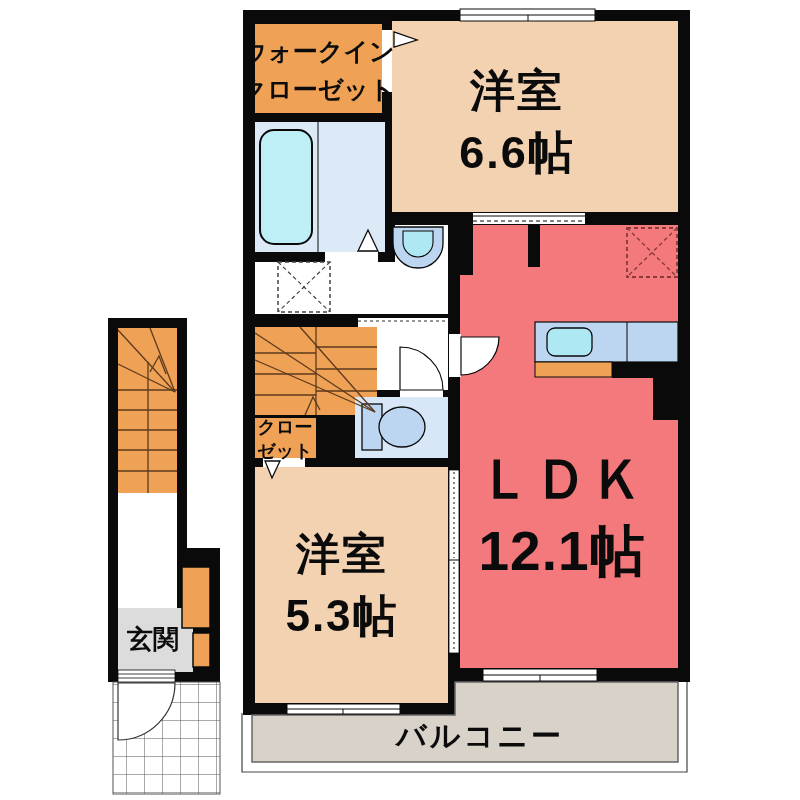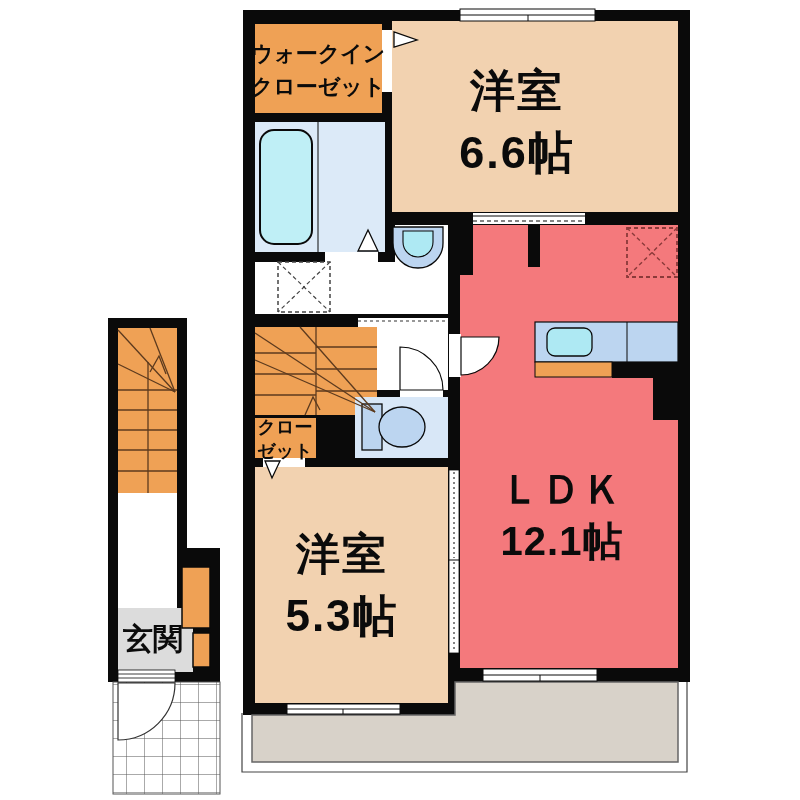--- a/index.html
+++ b/index.html
@@ -1,26 +1,26 @@
 <!DOCTYPE html>
 <html style="--wall: #0a0a0a; --orange: #efa155; --beige: #f2d2b0; --red: #f4797c; --bathblue: #dceaf8; --tub: #bfeff6; --fixture: #bcd5f0; --sink: #aee9f3; --toiletroom: #d8e7f7; --grey: #dcdcdc; --balcony: #d8d2c9; --stairline: #5c3a1e; --dashred: #8b3a3a;"><head>
 <meta charset="utf-8">
 <style>
   html,body{margin:0;padding:0;background:#ffffff;}
   #stage{position:relative;width:800px;height:800px;background:#fff;overflow:hidden;
          font-family:"Liberation Sans","DejaVu Sans",sans-serif;}
   #plansvg{position:absolute;left:0;top:0;}
   .lbl{position:absolute;transform:translate(-50%,-50%);white-space:pre-line;text-align:center;
        color:#0b0b0b;font-weight:900;pointer-events:none;}
-  .lbl-wic{font-size:22px;line-height:1.5;}
+  .lbl-wic{font-size:25px;line-height:1.5;}
   .lbl-room66{font-size:45px;line-height:1.38;letter-spacing:2px;}
-  .lbl-ldk{font-size:40px;line-height:1.3;letter-spacing:1px;}
+  .lbl-ldk{font-size:55px;line-height:1.3;letter-spacing:1px;}
   .lbl-room53{font-size:44px;line-height:1.4;letter-spacing:2px;}
   .lbl-closet{font-size:18px;line-height:1.35;}
-  .lbl-genkan{font-size:30px;}
+  .lbl-genkan{font-size:26px;}
   .lbl-balcony{font-size:30px;letter-spacing:3px;}
   
   .wall{fill:var(--wall);}
   .f-orange{fill:var(--orange);}
   .f-beige{fill:var(--beige);}
   .f-red{fill:var(--red);}
   .f-bath{fill:var(--bathblue);}
   .f-tub{fill:var(--tub);}
   .f-fix{fill:var(--fixture);}
   .f-sink{fill:var(--sink);}
@@ -172,13 +172,14 @@
 クローゼット</div>
 <div class="lbl lbl-room66" style="left:517px;top:122px;">洋室
 6.6帖</div>
 <div class="lbl lbl-ldk" style="left:562px;top:515px;">ＬＤＫ
 12.1帖</div>
 <div class="lbl lbl-room53" style="left:342px;top:585px;">洋室
 5.3帖</div>
 <div class="lbl lbl-closet" style="left:285px;top:439px;">クロー
 ゼット</div>
 <div class="lbl lbl-genkan" style="left:153px;top:639px;">玄関</div>
+<div class="lbl lbl-balcony" style="left:480px;top:736px;">バルコニー</div>
 
 </div>
 </body></html>

